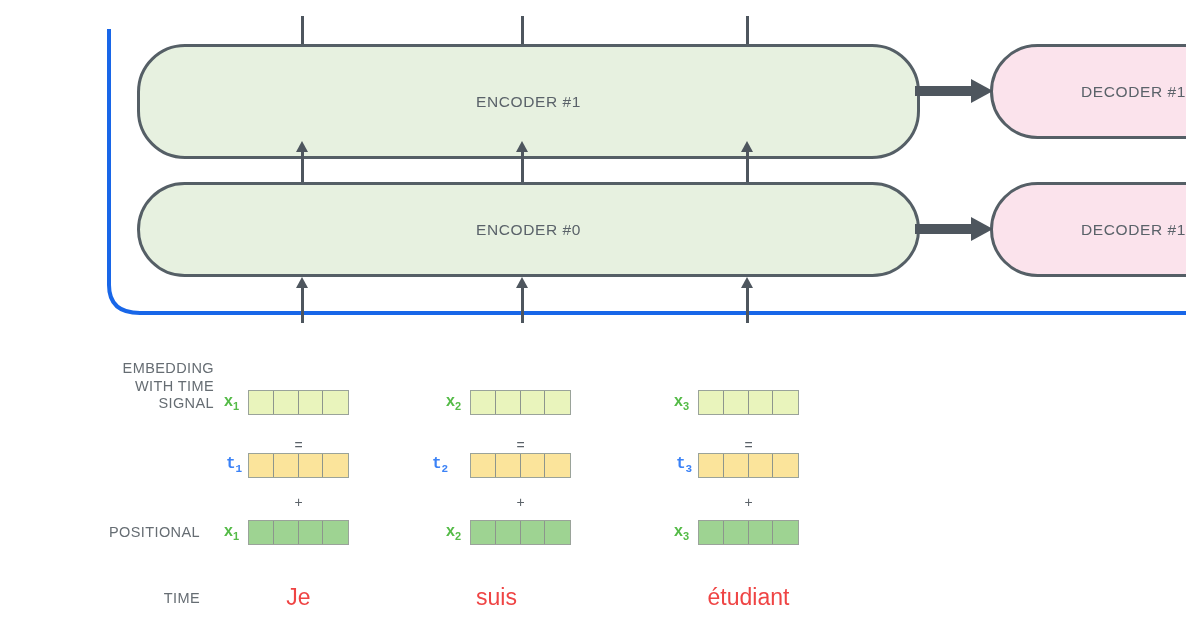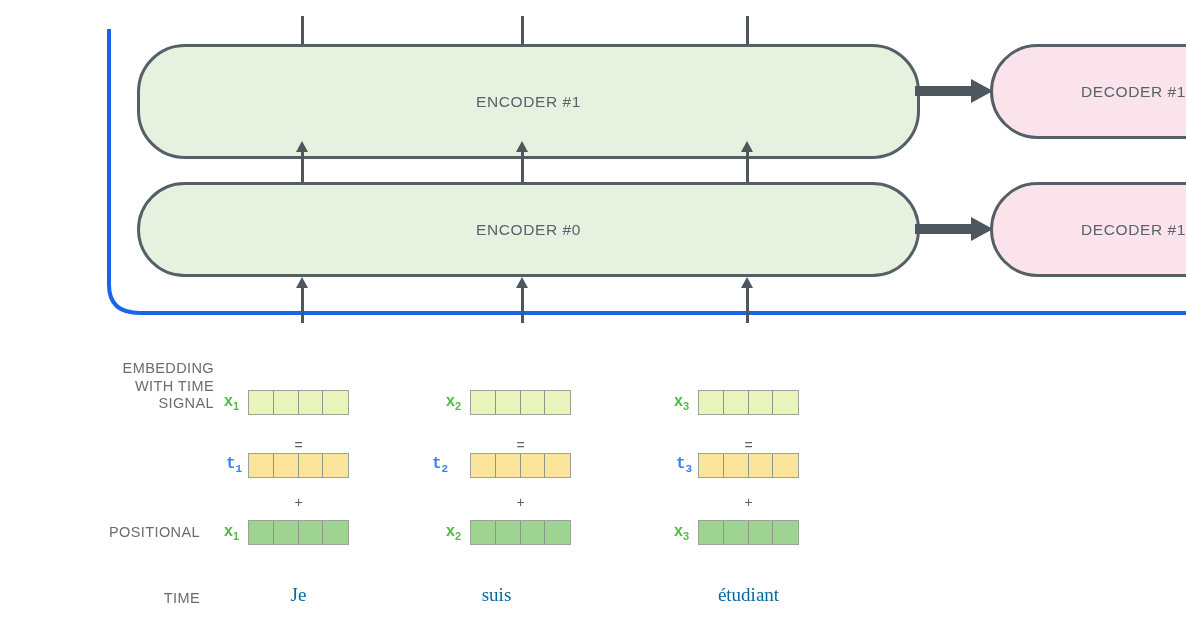--- a/index.html
+++ b/index.html
@@ -104,24 +104,24 @@
 
   .op{
     position:absolute;
     color:#5b6269;
     font-size:14px;
     text-align:center;
     font-family:"Liberation Sans", sans-serif;
   }
   .word{
     position:absolute;
-    color:#0369a1;
-    font-size:19px;
+    color:#ef4444;
+    font-size:23px;
     text-align:center;
-    font-family:Liberation Serif, serif;
+    font-family:Liberation Sans, sans-serif;
     white-space:nowrap;
   }
 </style>
 </head>
 <body>
 
 <div class="stage">
 
   <svg class="blue-path" width="1186" height="632">
     <path d="M 109 29 L 109 285 Q 109 313 140 313 L 1186 313" fill="none" stroke="#1866e8" stroke-width="4" stroke-linecap="butt"></path>

